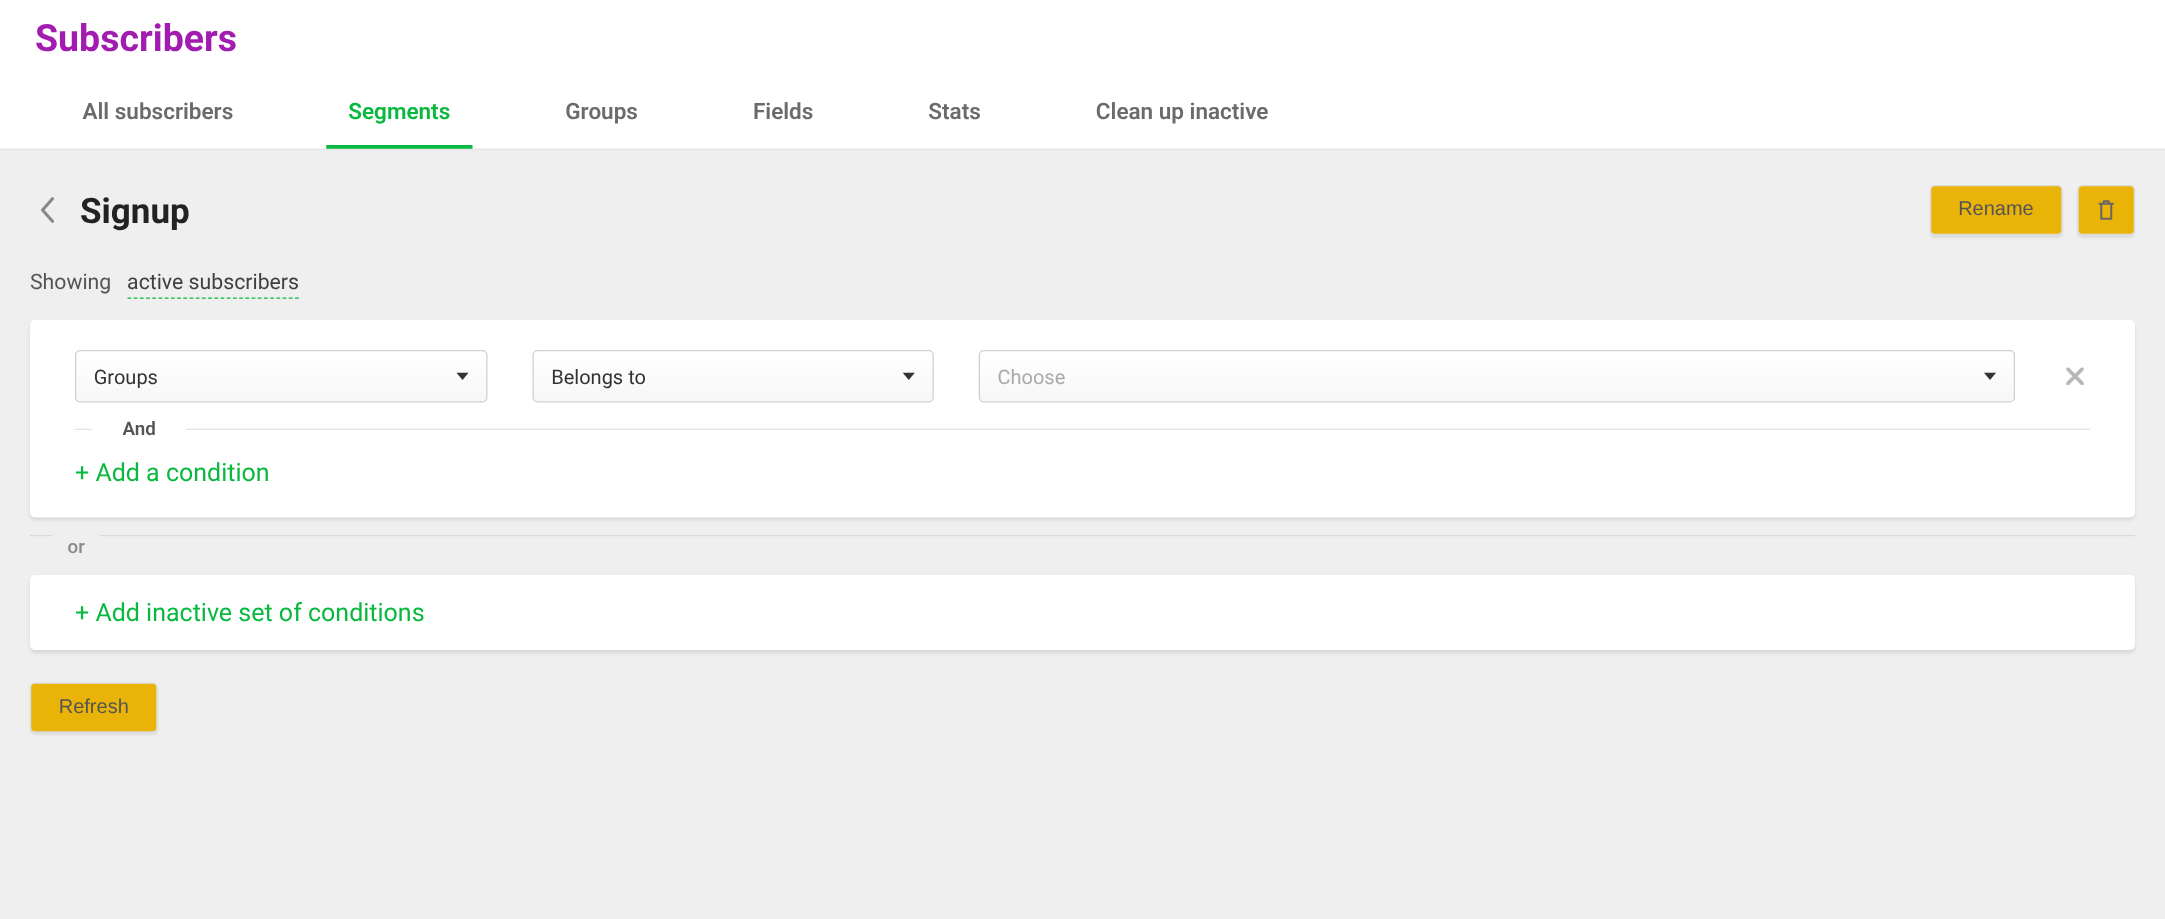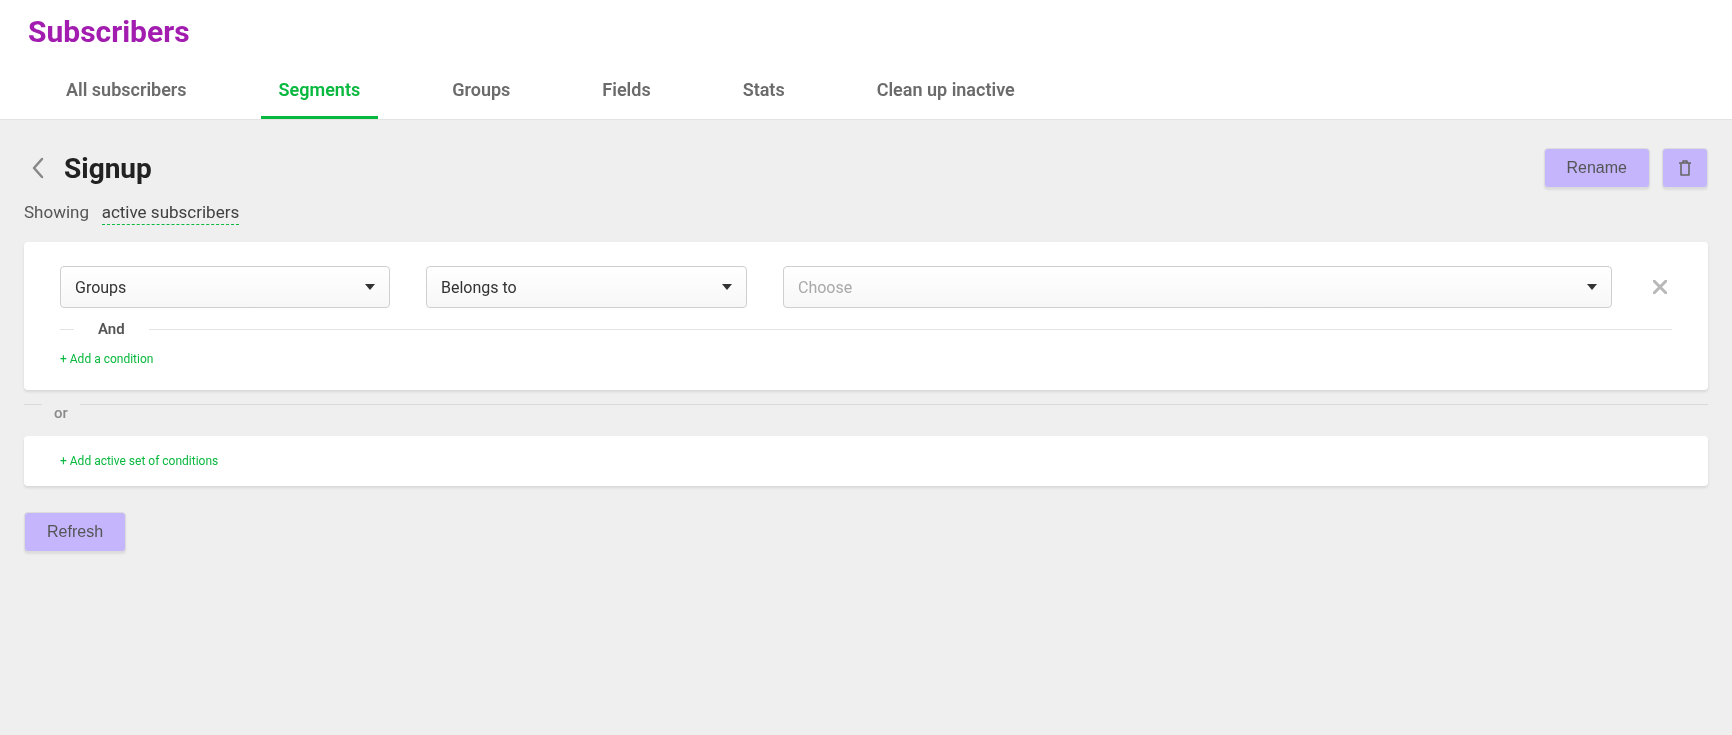--- a/index.html
+++ b/index.html
@@ -43,21 +43,21 @@
   .workspace {
     background: #efefef;
     border-top: 1px solid #e3e3e3;
     padding: 28px 24px 40px 24px;
     min-height: 620px;
   }
   .segment-header {
     display: flex;
     align-items: center;
     justify-content: space-between;
-    margin-bottom: 14px;
+    margin-bottom: 28px;
   }
   .segment-left {
     display: flex;
     align-items: center;
     gap: 12px;
   }
   .back-chevron {
     width: 28px;
     height: 28px;
     display: flex;
@@ -69,21 +69,21 @@
   .segment-name {
     font-size: 28px;
     font-weight: 700;
     color: #222222;
   }
   .segment-actions {
     display: flex;
     gap: 12px;
   }
   .btn {
-    background: #c4b5fd;
+    background: #eab308;
     border: 1px solid #dcdcdc;
     border-radius: 4px;
     padding: 10px 22px;
     font-size: 16px;
     color: #555555;
     cursor: pointer;
     box-shadow: 0 2px 2px rgba(0,0,0,0.08);
   }
   .btn.icon-btn {
     padding: 10px 14px;
@@ -173,21 +173,21 @@
   .divider-line .line-seg-grow {
     height: 1px;
     background: #e3e3e3;
     flex: 1;
   }
   .and-divider {
     margin: 4px 0 14px 0;
   }
   .add-link {
     color: #09b83e;
-    font-size: 12px;
+    font-size: 20px;
     cursor: pointer;
   }
   .or-divider {
     display: flex;
     align-items: flex-start;
     gap: 12px;
     margin: 8px 0 14px 0;
   }
   .or-divider .line-short {
     height: 1px;
@@ -305,20 +305,20 @@
     <div class="add-link">+ Add a condition</div>
   </div>
 
   <div class="or-divider">
     <div class="line-short"></div>
     <span class="label">or</span>
     <div class="line-grow"></div>
   </div>
 
   <div class="card thin">
-    <div class="add-link">+ Add active set of conditions</div>
+    <div class="add-link">+ Add inactive set of conditions</div>
   </div>
 
   <div class="refresh-row">
     <button class="btn">Refresh</button>
   </div>
 
 </div>
 
 </body></html>

